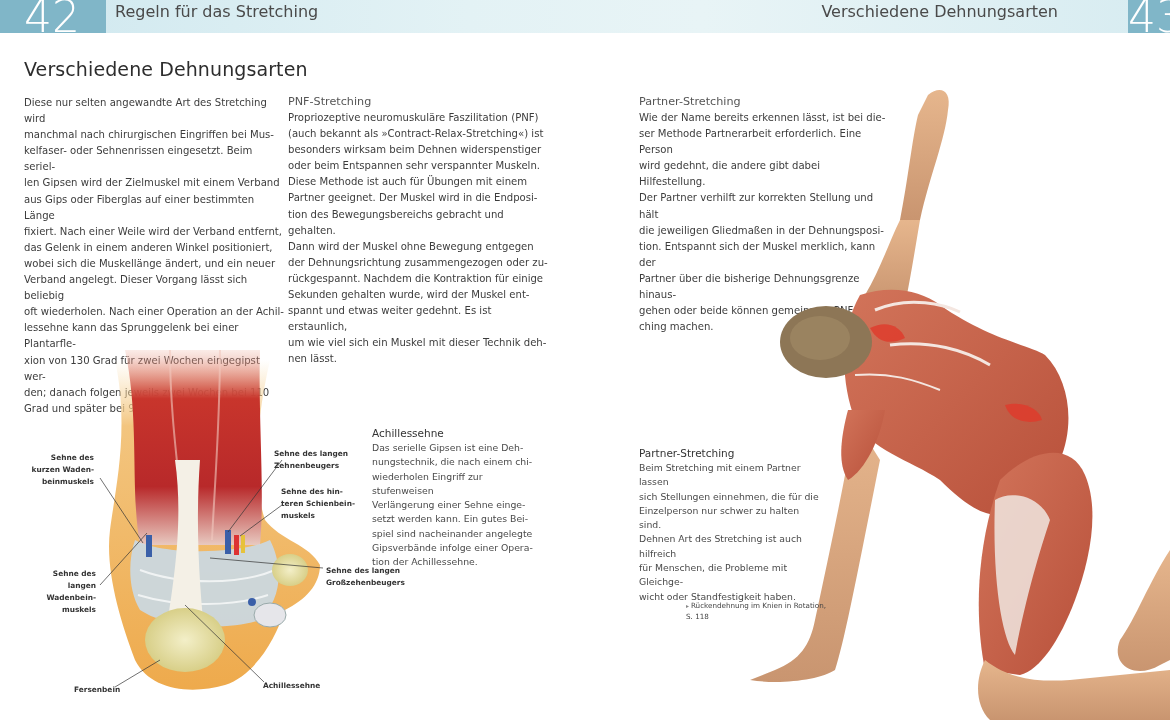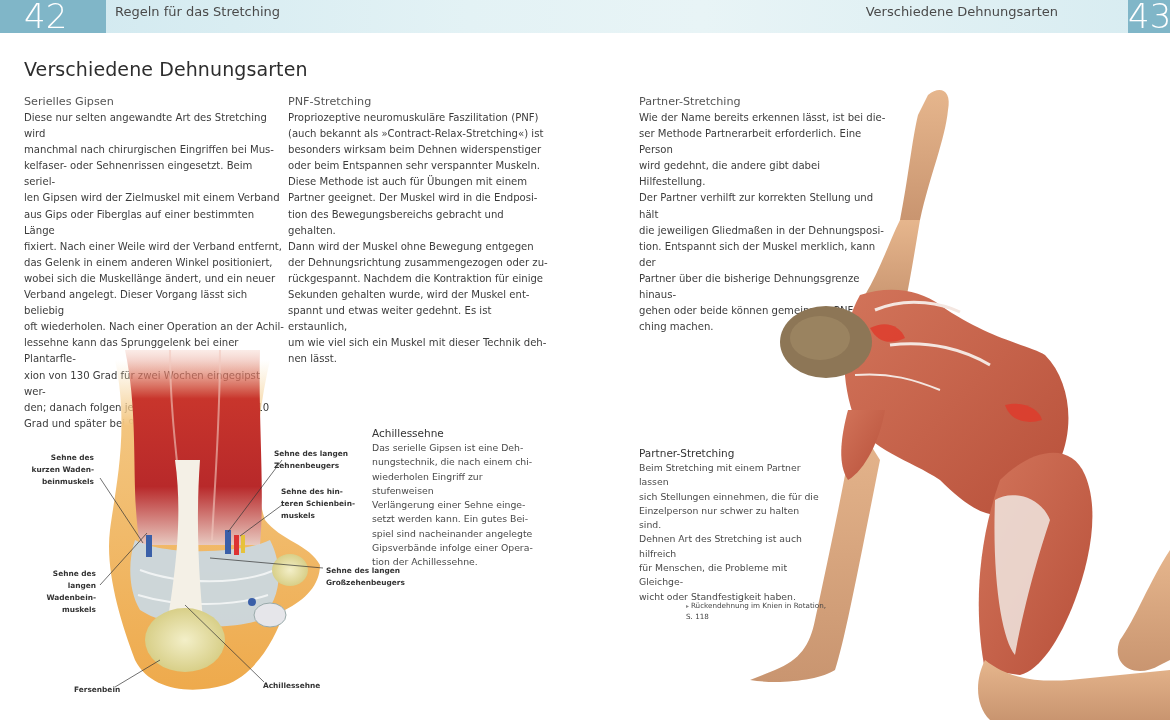--- a/index.html
+++ b/index.html
@@ -3,25 +3,25 @@
 <meta charset="utf-8">
 <style>
   * { box-sizing: border-box; margin: 0; padding: 0; }
   html, body { width: 1170px; height: 728px; background: #ffffff; overflow: hidden; }
   body { position: relative; font-family: "DejaVu Sans", "Liberation Sans", sans-serif; color: #3a3a3a; }
 
   
   .header { position: absolute; left: 0; top: 0; width: 1170px; height: 33px;
     background: linear-gradient(90deg, #cfe8ef 0%, #e3f2f5 40%, #e8f4f6 60%, #d7ecf1 100%); }
   .pagenum { position: absolute; top: 0; height: 33px; background: #80b6c8; color: #ffffff;
-    font-family: "DejaVu Sans", sans-serif; font-size: 34px; font-weight: 200; line-height: 33px;
+    font-family: "DejaVu Sans", sans-serif; font-size: 44px; font-weight: 200; line-height: 33px;
     letter-spacing: 0px; overflow: hidden; }
   .pagenum.left { left: 0; width: 106px; padding-left: 24px; }
   .pagenum.right { left: 1128px; width: 102px; }
-  .running { position: absolute; top: 0; height: 33px; line-height: 24px; font-size: 13px; color: #4a4a4a; }
+  .running { position: absolute; top: 0; height: 33px; line-height: 24px; font-size: 16px; color: #4a4a4a; }
   .running.left { left: 115px; }
   .running.right { right: 112px; }
 
   h1.page-title { position: absolute; left: 24px; top: 58px; font-size: 19px; font-weight: normal; color: #2d2d2d; letter-spacing: 0.1px; }
 
   .col { position: absolute; font-size: 10.1px; line-height: 16.1px; color: #3c3c3c; }
   .col h2 { font-size: 11.2px; font-weight: normal; color: #555; line-height: 14px; margin-bottom: 1px; }
   .col p { white-space: pre-line; }
   .col1 { left: 24px; top: 95px; width: 260px; }
   .col2 { left: 288px; top: 95px; width: 260px; }
@@ -51,21 +51,20 @@
 <div class="header">
   <div class="pagenum left">42</div>
   <div class="running left">Regeln für das Stretching</div>
   <div class="running right">Verschiedene Dehnungsarten</div>
   <div class="pagenum right">43</div>
 </div>
 
 <h1 class="page-title">Verschiedene Dehnungsarten</h1>
 
 <div class="col col1">
-  <h2>Serielles Gipsen</h2>
   <p>Diese nur selten angewandte Art des Stretching wird
 manchmal nach chirurgischen Eingriffen bei Mus-
 kelfaser- oder Sehnenrissen eingesetzt. Beim seriel-
 len Gipsen wird der Zielmuskel mit einem Verband
 aus Gips oder Fiberglas auf einer bestimmten Länge
 fixiert. Nach einer Weile wird der Verband entfernt,
 das Gelenk in einem anderen Winkel positioniert,
 wobei sich die Muskellänge ändert, und ein neuer
 Verband angelegt. Dieser Vorgang lässt sich beliebig
 oft wiederholen. Nach einer Operation an der Achil-

